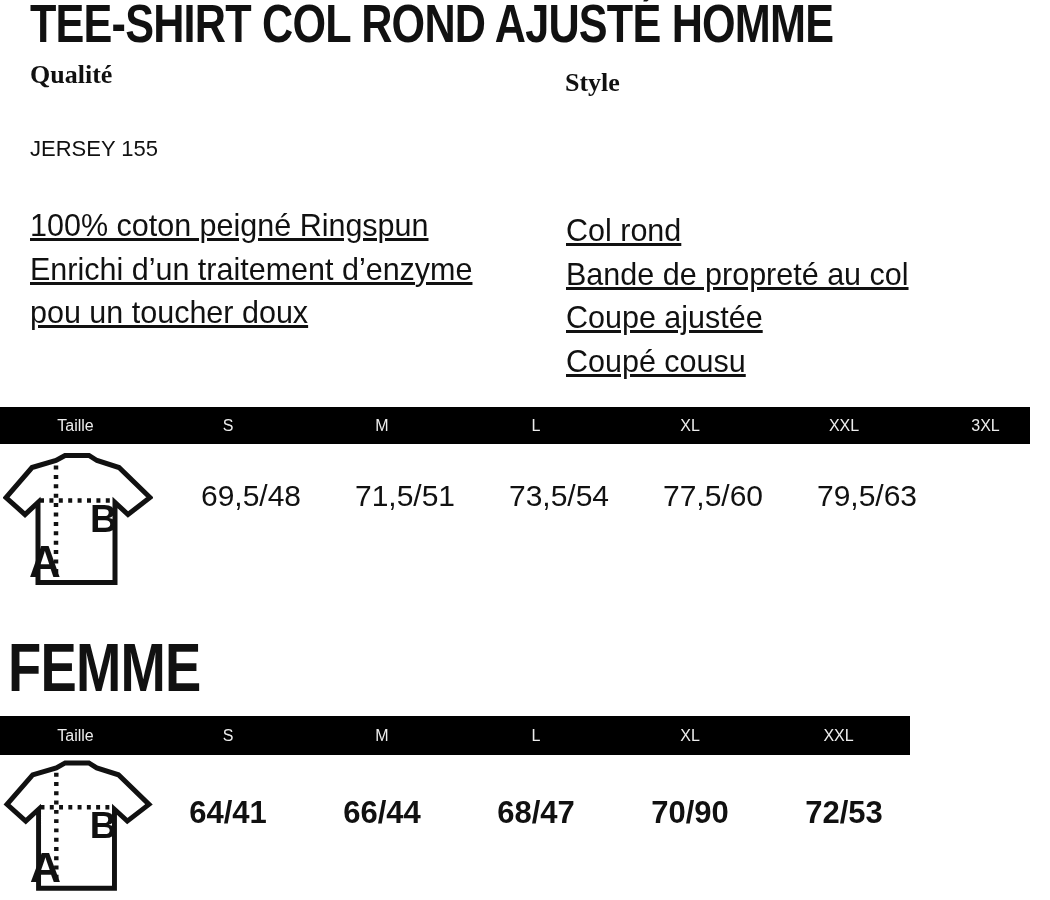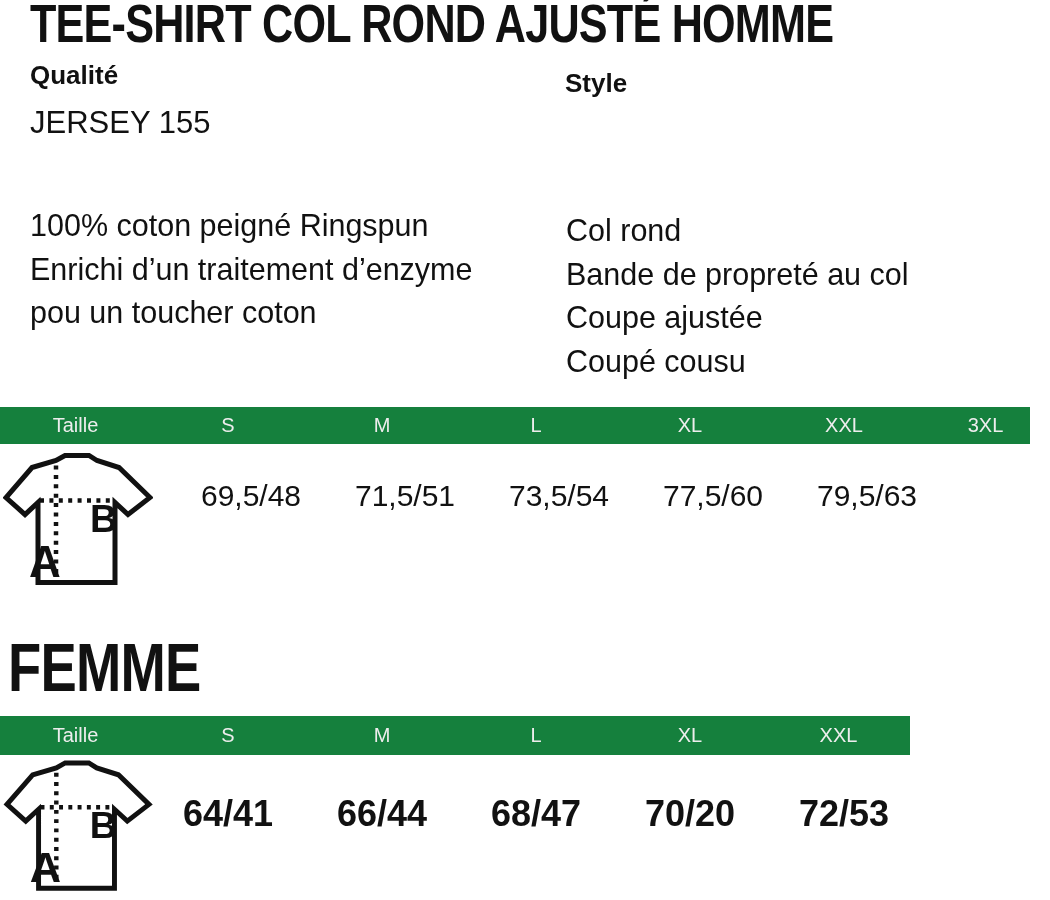--- a/index.html
+++ b/index.html
@@ -8,43 +8,43 @@
     background:#ffffff; color:#111111;
     font-family:"Liberation Sans", sans-serif;
     -webkit-font-smoothing:antialiased;
   }
   .abs { position:absolute; }
 
   .title {
     left:30px; top:-4px; font-size:54px; font-weight:600; letter-spacing:-1px;
     white-space:nowrap; transform:scaleX(.8); transform-origin:left top; line-height:1;
   }
-  .subhead { font-size:26px; font-weight:700; }
+  .subhead { font-size:26px; font-weight:700;font-family:Liberation Serif, serif; }
   .q-head { left:30px; top:60px; }
   .s-head { left:565px; top:68px; }
-  .fabric { left:30px; top:105px; font-size:31px;text-align:right; }
-  .textblock { font-size:30.5px; line-height:43.5px; white-space:nowrap; }
+  .fabric { left:30px; top:136px; font-size:22px;text-align:right; }
+  .textblock { font-size:30.5px; line-height:43.5px; white-space:nowrap;text-decoration:underline; }
   .q-lines { left:30px; top:204px; }
   .s-lines { left:566px; top:209px; }
 
   .size-grid {
     left:0; display:grid; width:1050px;
     grid-template-columns:151px 154px 154px 154px 154px 154px 1fr;
     align-items:center;
   }
   .size-grid > span { text-align:center; }
-  .bar { background:#15803d; color:#ededed; height:37px; font-size:20px; }
+  .bar { background:#000000; color:#ededed; height:37px; font-size:16px; }
   .bar1 { top:407px; }
   .bar2 {
     top:716px; width:910px; height:39px;
     grid-template-columns:151px 154px 154px 154px 154px 143px;
   }
   .vals { height:40px; }
   .vals1 { top:476px; font-size:30px;padding-left:23px; }
-  .vals2 { top:793px; font-size:36px; font-weight:700; }
+  .vals2 { top:793px; font-size:31px; font-weight:700; }
 
   .shirt-wrap { width:150px; }
   .shirt1 { left:3px; top:452px; height:143px; }
   .shirt2 { left:3px; top:760px; height:140px; }
   .shirt-wrap svg { display:block; width:100%; height:100%; }
 
   .femme-head {
     left:8px; top:633px; font-size:68px; font-weight:600; line-height:1;
     transform:scaleX(.8); transform-origin:left top; letter-spacing:-1px;
   }
@@ -57,21 +57,21 @@
   <div class="abs title">TEE-SHIRT COL ROND AJUSTÉ HOMME</div>
 
   <div class="abs subhead q-head">Qualité</div>
   <div class="abs subhead s-head">Style</div>
 
   <div class="abs fabric">JERSEY 155</div>
 
   <div class="abs textblock q-lines">
     <div>100% coton peigné Ringspun</div>
     <div>Enrichi d’un traitement d’enzyme</div>
-    <div>pou un toucher coton</div>
+    <div>pou un toucher doux</div>
   </div>
 
   <div class="abs textblock s-lines">
     <div>Col rond</div>
     <div>Bande de propreté au col</div>
     <div>Coupe ajustée</div>
     <div>Coupé cousu</div>
   </div>
 
   <div class="abs size-grid bar bar1">
@@ -112,21 +112,21 @@
     <span>L</span>
     <span>XL</span>
     <span>XXL</span>
   </div>
 
   <div class="abs size-grid vals vals2">
     <span></span>
     <span>64/41</span>
     <span>66/44</span>
     <span>68/47</span>
-    <span>70/20</span>
+    <span>70/90</span>
     <span>72/53</span>
     <span></span>
   </div>
 
   <div class="abs shirt-wrap shirt2">
     <svg viewBox="0 0 150 142" xmlns="http://www.w3.org/2000/svg">
       <path d="M29 15 L53 8 L62 3 L86 3 L94 8 L116 15 L147 45 L125 62 L112 50 L112 130 L35 130 L35 50 L22 62 L3 45 Z" fill="#ffffff" stroke="#111111" stroke-width="5" stroke-linejoin="miter"></path>
       <line x1="53" y1="13" x2="53" y2="124" stroke="#111111" stroke-width="4.5" stroke-dasharray="4 5.4"></line>
       <line x1="37" y1="48" x2="112" y2="48" stroke="#111111" stroke-width="4.5" stroke-dasharray="4 5.4"></line>
       <text x="26" y="124" font-size="44" font-weight="600" fill="#111111">A</text>

